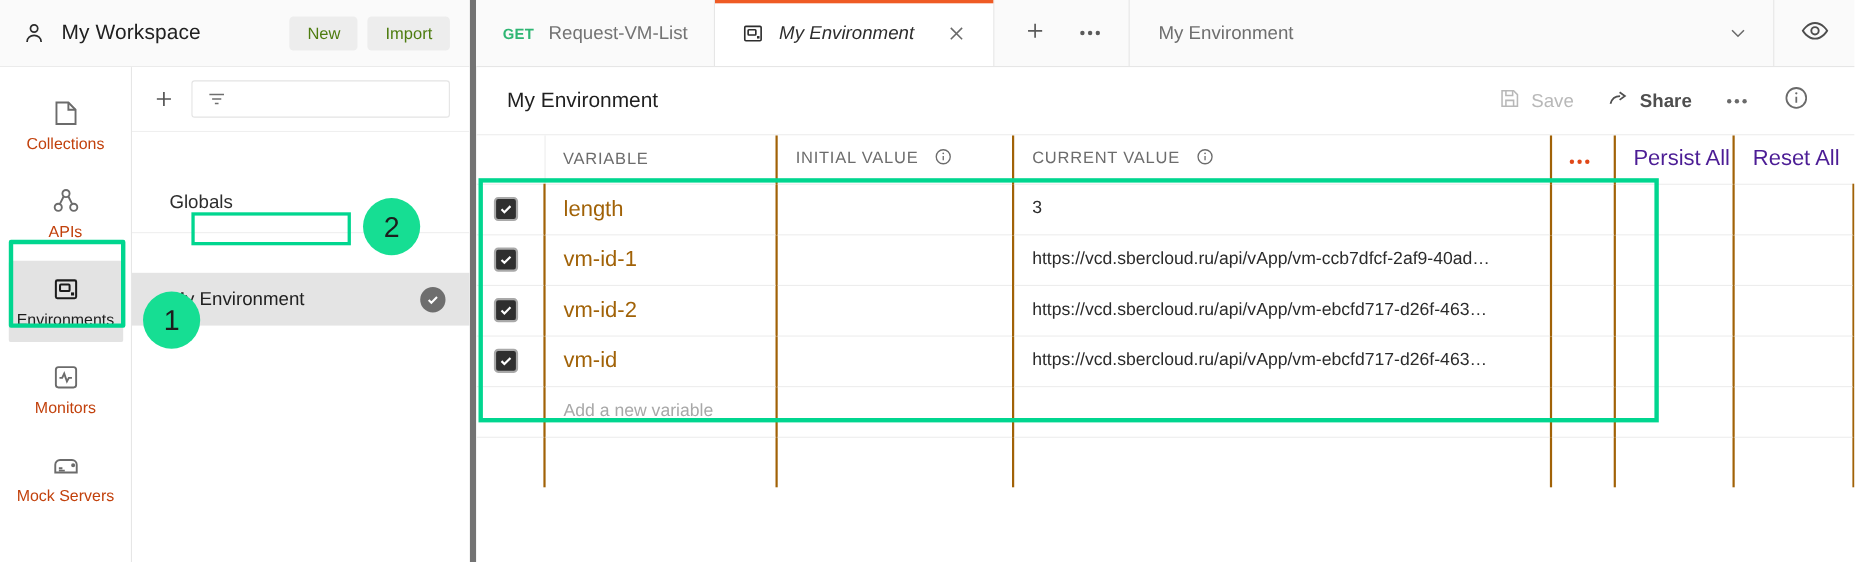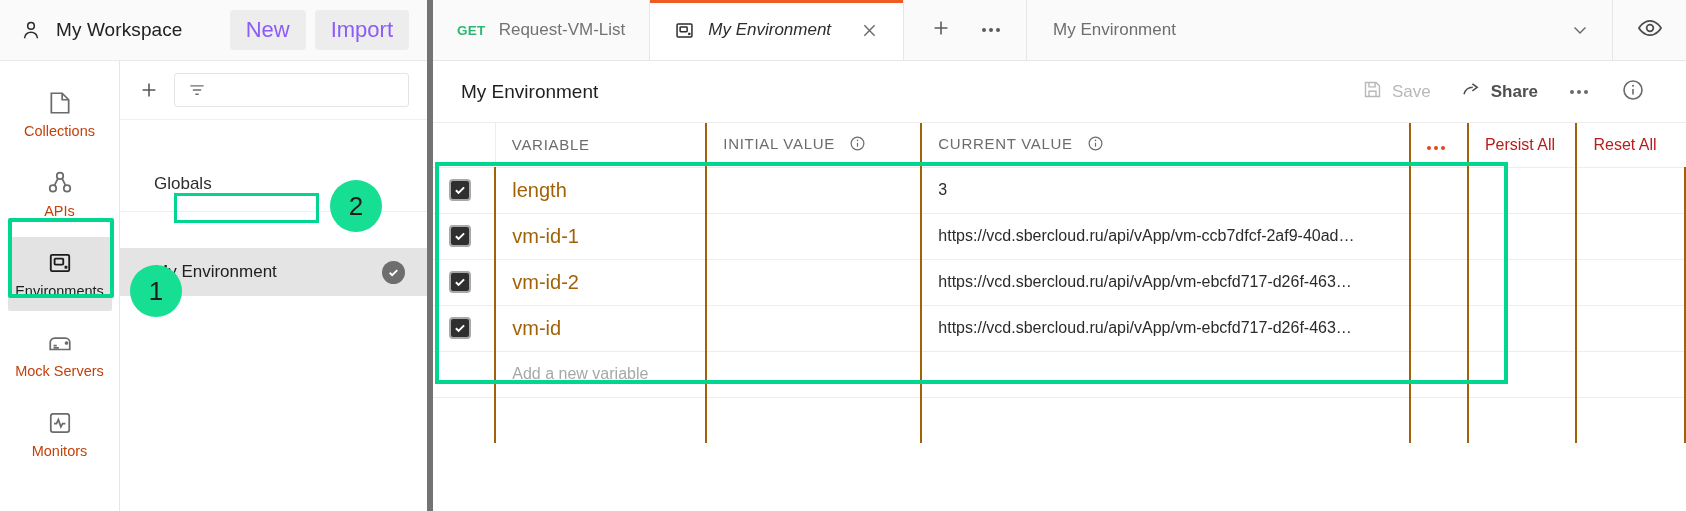--- a/index.html
+++ b/index.html
@@ -25,21 +25,21 @@
     padding: 0 18px 0 20px;
     border-bottom: 1px solid #ebebeb;
     background: #fafafa;
   }
   .ws-user-icon { width: 22px; height: 22px; flex:0 0 22px; margin-right: 14px; color: #2c2c2c; }
   .ws-title { font-size: 19px; color: #212121; letter-spacing: .1px; }
   .ws-spacer { flex: 1 1 auto; }
   .ws-btn {
     background: #ededed; border: none; border-radius: 4px;
     font-family: "Liberation Sans", sans-serif;
-    font-size: 22px; color: #8b5cf6;
+    font-size: 15px; color: #4d7c0f;
     padding: 7px 16px; margin-left: 9px; cursor: pointer;
   }
 
   .left-body { flex: 1 1 auto; display: flex; min-height: 0; }
 
   
   .rail {
     width: 120px; flex: 0 0 120px;
     border-right: 1px solid #e6e6e6;
     background: #fff;
@@ -198,21 +198,21 @@
   col.c-var   { width: 210px; }
   col.c-init  { width: 214px; }
   col.c-cur   { width: 486px; }
   col.c-dots  { width: 58px; }
   col.c-persist { width: 108px; }
   col.c-reset { width: 108px; }
   th.hd { font-size: 15px; color: #6c6c6c; letter-spacing: .7px; }
   th.hd .iinline { margin-left: 9px; vertical-align: -3px; }
   th.hd.first { border-right: 1px solid #ededed; }
   th.dots-h { text-align: center; padding: 0; }
-  th.act { color: #b91c1c; font-weight: bold; font-size: 16px; text-align: center; padding: 0; cursor: pointer; margin-left: 28px; }
+  th.act { color: #4c1d95; font-weight: bold; font-size: 20px; text-align: center; padding: 0; cursor: pointer; margin-left: 28px; }
   th.act.last { border-right: none; }
   td.varname { font-size: 20px; color: #a16207; }
   td.value { font-size: 16px; color: #2b2b2b; }
   td.empty-right { border-right: none; }
   td.check-cell { text-align: center; padding: 0; }
   .cb {
     width: 22px; height: 22px; border-radius: 4px;
     background: #2f2f2f; border: 2px solid #a9a9a9;
     display: inline-flex; align-items: center; justify-content: center;
     cursor: pointer; vertical-align: middle;
@@ -283,36 +283,36 @@
               <rect x="7" y="8" width="8" height="5.5" rx=".8"></rect>
               <rect x="16.2" y="14.6" width="2.6" height="2.6" fill="currentColor" stroke="none"></rect>
             </svg>
           </span>
           <span class="lbl">Environments</span>
         </div>
 
         <div class="rail-item">
           <span class="ico">
             <svg viewBox="0 0 24 24" fill="none" stroke="currentColor" stroke-width="1.6">
+              <rect x="3.5" y="3.5" width="17" height="17" rx="2.2"></rect>
+              <path d="M6.5 12.5h2.3l1.7-3.6 2.3 6.6 1.6-3h2.6"></path>
+            </svg>
+          </span>
+          <span class="lbl">Monitors</span>
+        </div>
+
+        <div class="rail-item">
+          <span class="ico">
+            <svg viewBox="0 0 24 24" fill="none" stroke="currentColor" stroke-width="1.6">
               <path d="M3 11.5a4 4 0 014-4h10a4 4 0 014 4V18H3z"></path>
               <path d="M6 14.5h3M6 16.5h5"></path>
                 <circle cx="18" cy="12" r=".9" fill="currentColor"></circle>
             </svg>
           </span>
           <span class="lbl">Mock Servers</span>
-        </div>
-
-        <div class="rail-item">
-          <span class="ico">
-            <svg viewBox="0 0 24 24" fill="none" stroke="currentColor" stroke-width="1.6">
-              <rect x="3.5" y="3.5" width="17" height="17" rx="2.2"></rect>
-              <path d="M6.5 12.5h2.3l1.7-3.6 2.3 6.6 1.6-3h2.6"></path>
-            </svg>
-          </span>
-          <span class="lbl">Monitors</span>
         </div>
 
         <div class="rail-hl"></div>
       </div>
 
       <div class="envcol">
         <div class="env-toolbar">
           <span class="plus-btn">
             <svg viewBox="0 0 24 24" fill="none" stroke="currentColor" stroke-width="1.7">
                 <path d="M12 5v14M5 12h14"></path>

